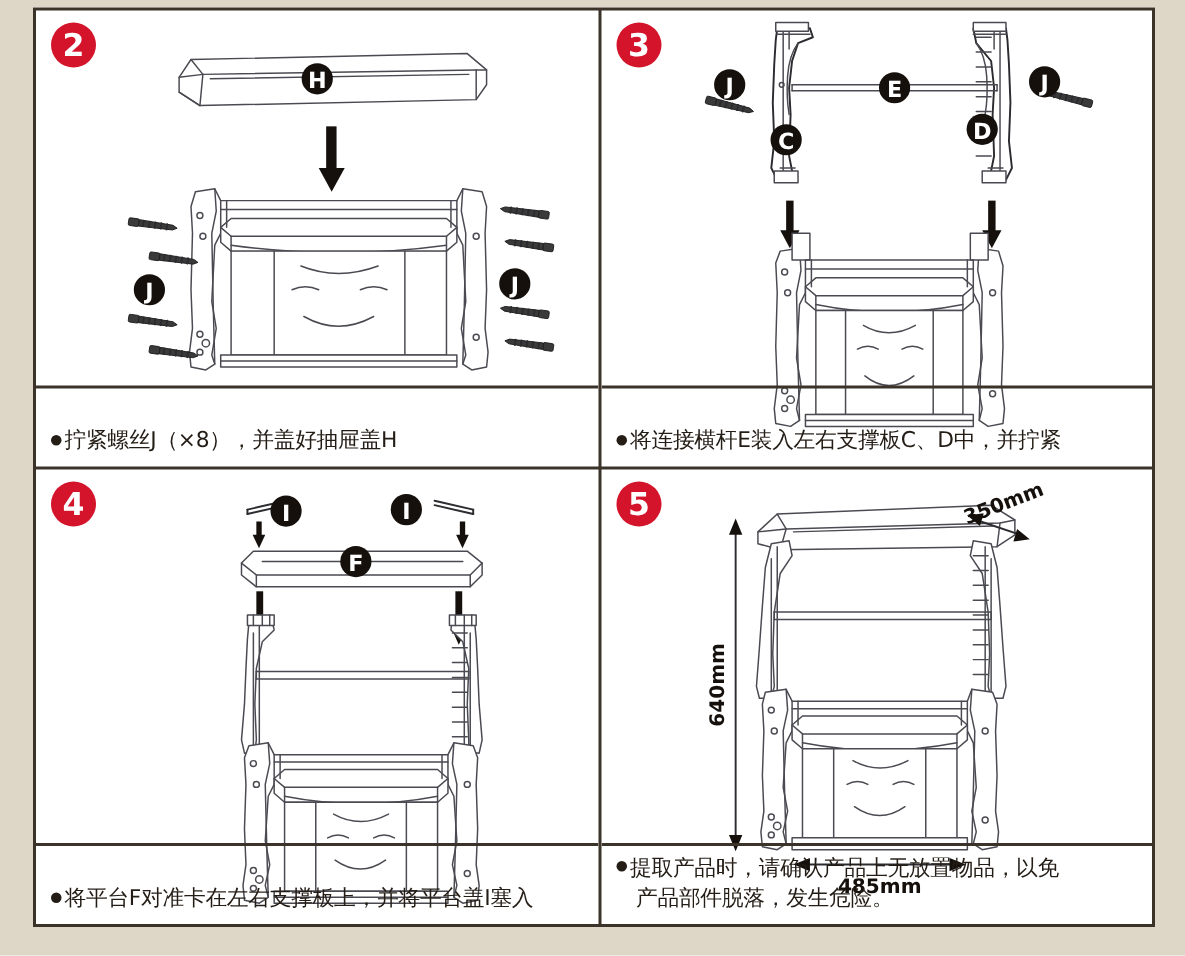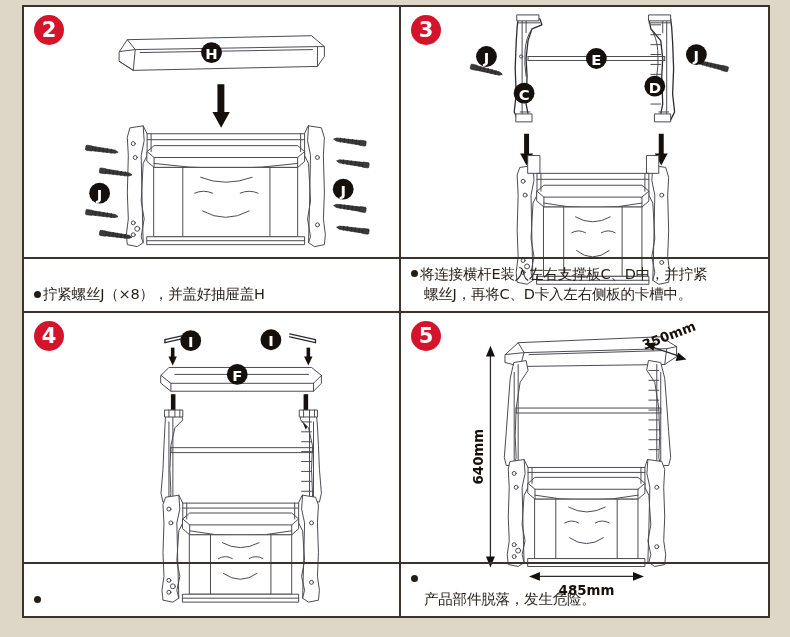--- a/index.html
+++ b/index.html
@@ -310,21 +310,21 @@
           <path class="ln" d="M176 212 Q193 222 211 212"></path>
           <path class="ln" d="M172 228 Q179 224 186 228"></path>
           <path class="ln" d="M202 228 Q209 224 216 228"></path>
           <path class="ln" d="M177 246 Q193 259 210 246"></path>
           <path class="ln fillw" d="M137 272 L250 272 L250 280 L137 280 Z"></path>
           <path class="ln" d="M137 276 L250 276"></path>
         </g>
       </svg>
 
       <div class="cap-rule"></div>
-      <div class="caption"><span class="bullet"></span><span>将连接横杆E装入左右支撑板C、D中，并拧紧</span><span class="cap-line2">螺丝J，再将C、D卡入左右侧板的卡槽中。</span></div>
+      <div class="caption"><span class="bullet"></span><span>将连接横杆E装入左右支撑板C、D中，并拧紧</span></div>
     </div>
 
     <div class="panel p4">
       <div class="badge-step">4</div>
 
       <svg class="art" viewBox="0 0 378 306">
 
         <g>
           <path class="ln-d" d="M142 27 L168 21"></path>
           <path class="ln-d" d="M142 30 L168 24"></path>
@@ -415,21 +415,21 @@
           <path class="ln" d="M200 232 Q218 242 237 232"></path>
           <path class="ln" d="M196 248 Q203 244 210 248"></path>
           <path class="ln" d="M227 248 Q234 244 241 248"></path>
           <path class="ln" d="M201 263 Q218 275 235 263"></path>
           <path class="ln fillw" d="M160 284 L277 284 L277 292 L160 292 Z"></path>
           <path class="ln" d="M160 288 L277 288"></path>
         </g>
       </svg>
 
       <div class="cap-rule"></div>
-      <div class="caption"><span class="bullet"></span></div>
+      <div class="caption"><span class="bullet"></span><span>将平台F对准卡在左右支撑板上，并将平台盖I塞入</span></div>
     </div>
 
     <div class="panel p5">
       <div class="badge-step">5</div>
 
       <svg class="art" viewBox="0 0 370 306">
 
         <g>
           <path class="ln fillw" d="M105 42 L118 30 L262 24 L278 34 L278 44 L266 52 L120 54 L105 50 Z"></path>
           <path class="ln" d="M118 30 L124 40 L268 36 L278 34"></path>
@@ -495,17 +495,17 @@
 
         <g>
           <path class="ln-d" d="M252 34 L282 44"></path>
           <path class="arrow" d="M257 29.5 L254.5 38 L246 31 Z"></path>
           <path class="arrow" d="M277 48.5 L279.5 40 L288 47 Z"></path>
           <text class="dimtxt" x="272" y="27" text-anchor="middle" transform="rotate(-21 272 27)">350mm</text>
         </g>
       </svg>
 
       <div class="cap-rule"></div>
-      <div class="caption"><span class="bullet"></span><span class="cap-line2">产品部件脱落，发生危险。</span></div>
+      <div class="caption"><span class="bullet"></span><span>提取产品时，请确认产品上无放置物品，以免</span><span class="cap-line2">产品部件脱落，发生危险。</span></div>
     </div>
 
   </div>
 </div>
 
 </body></html>

